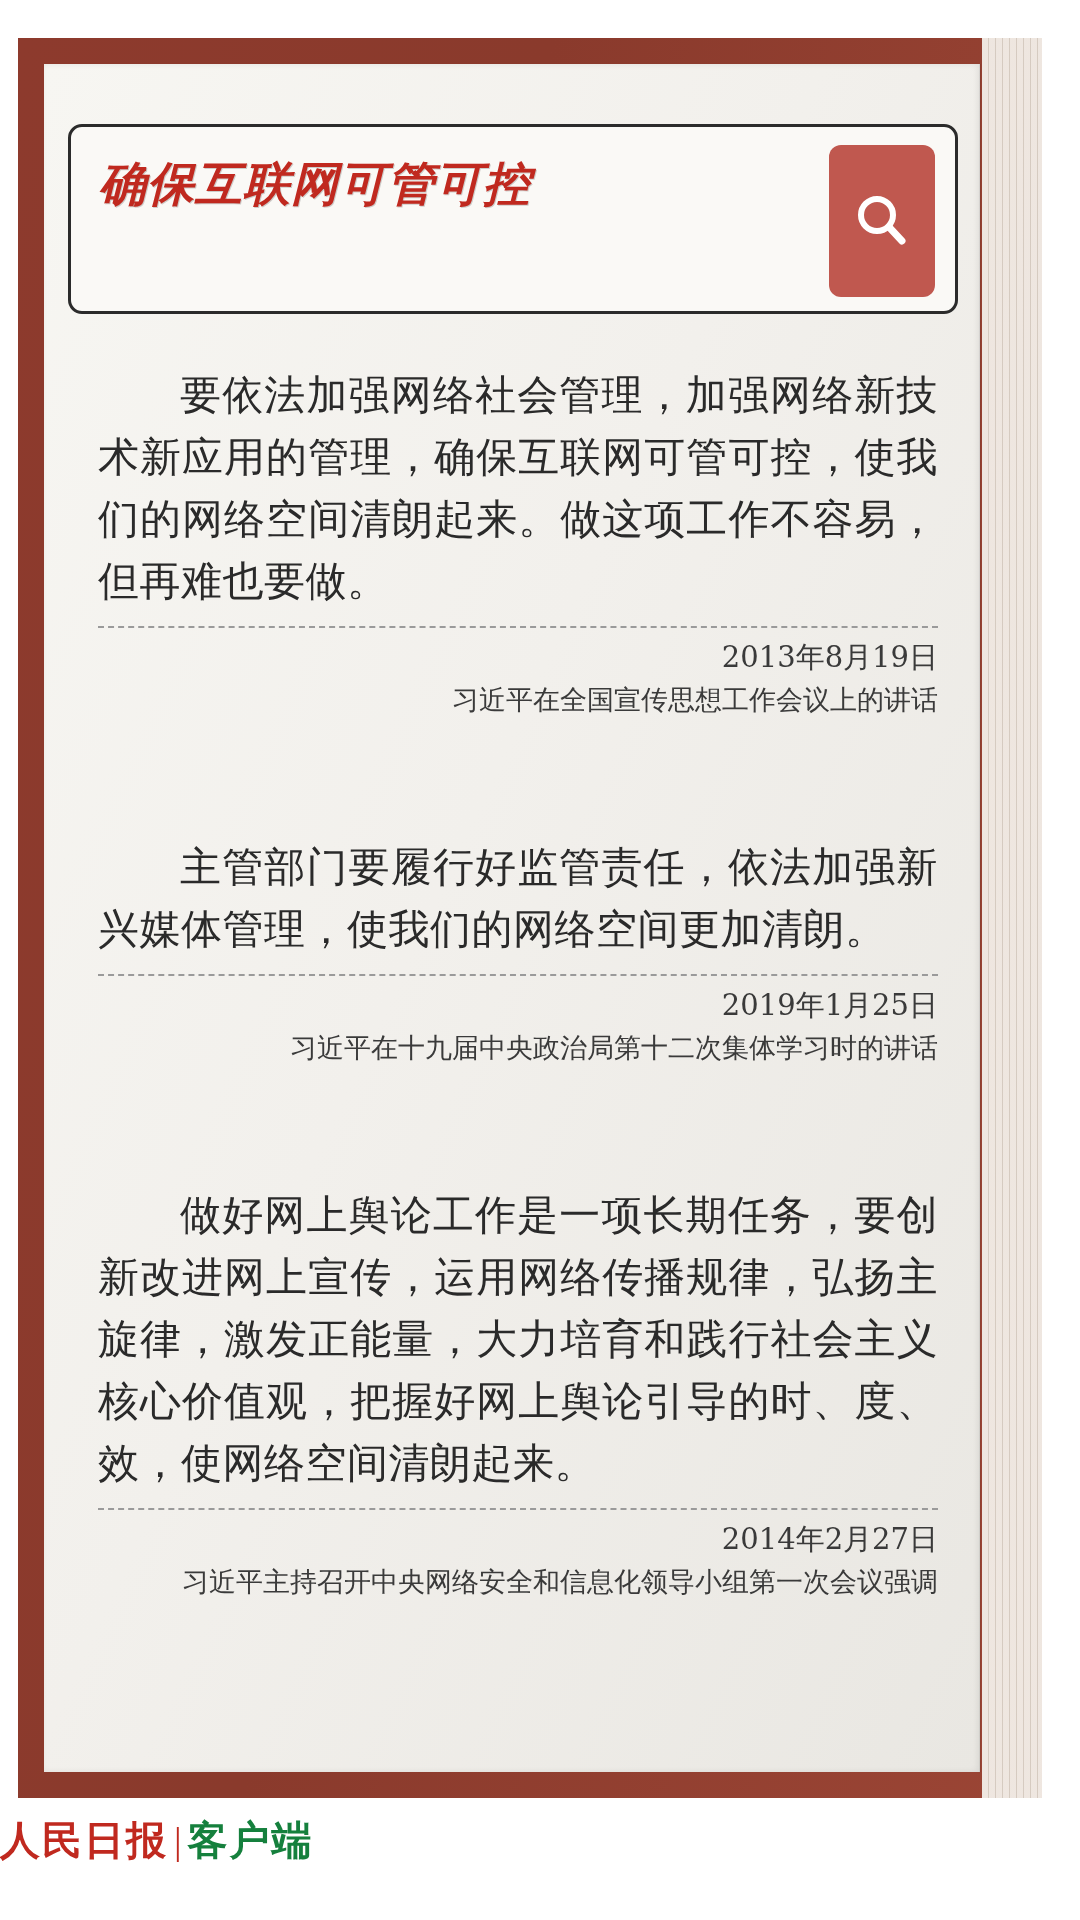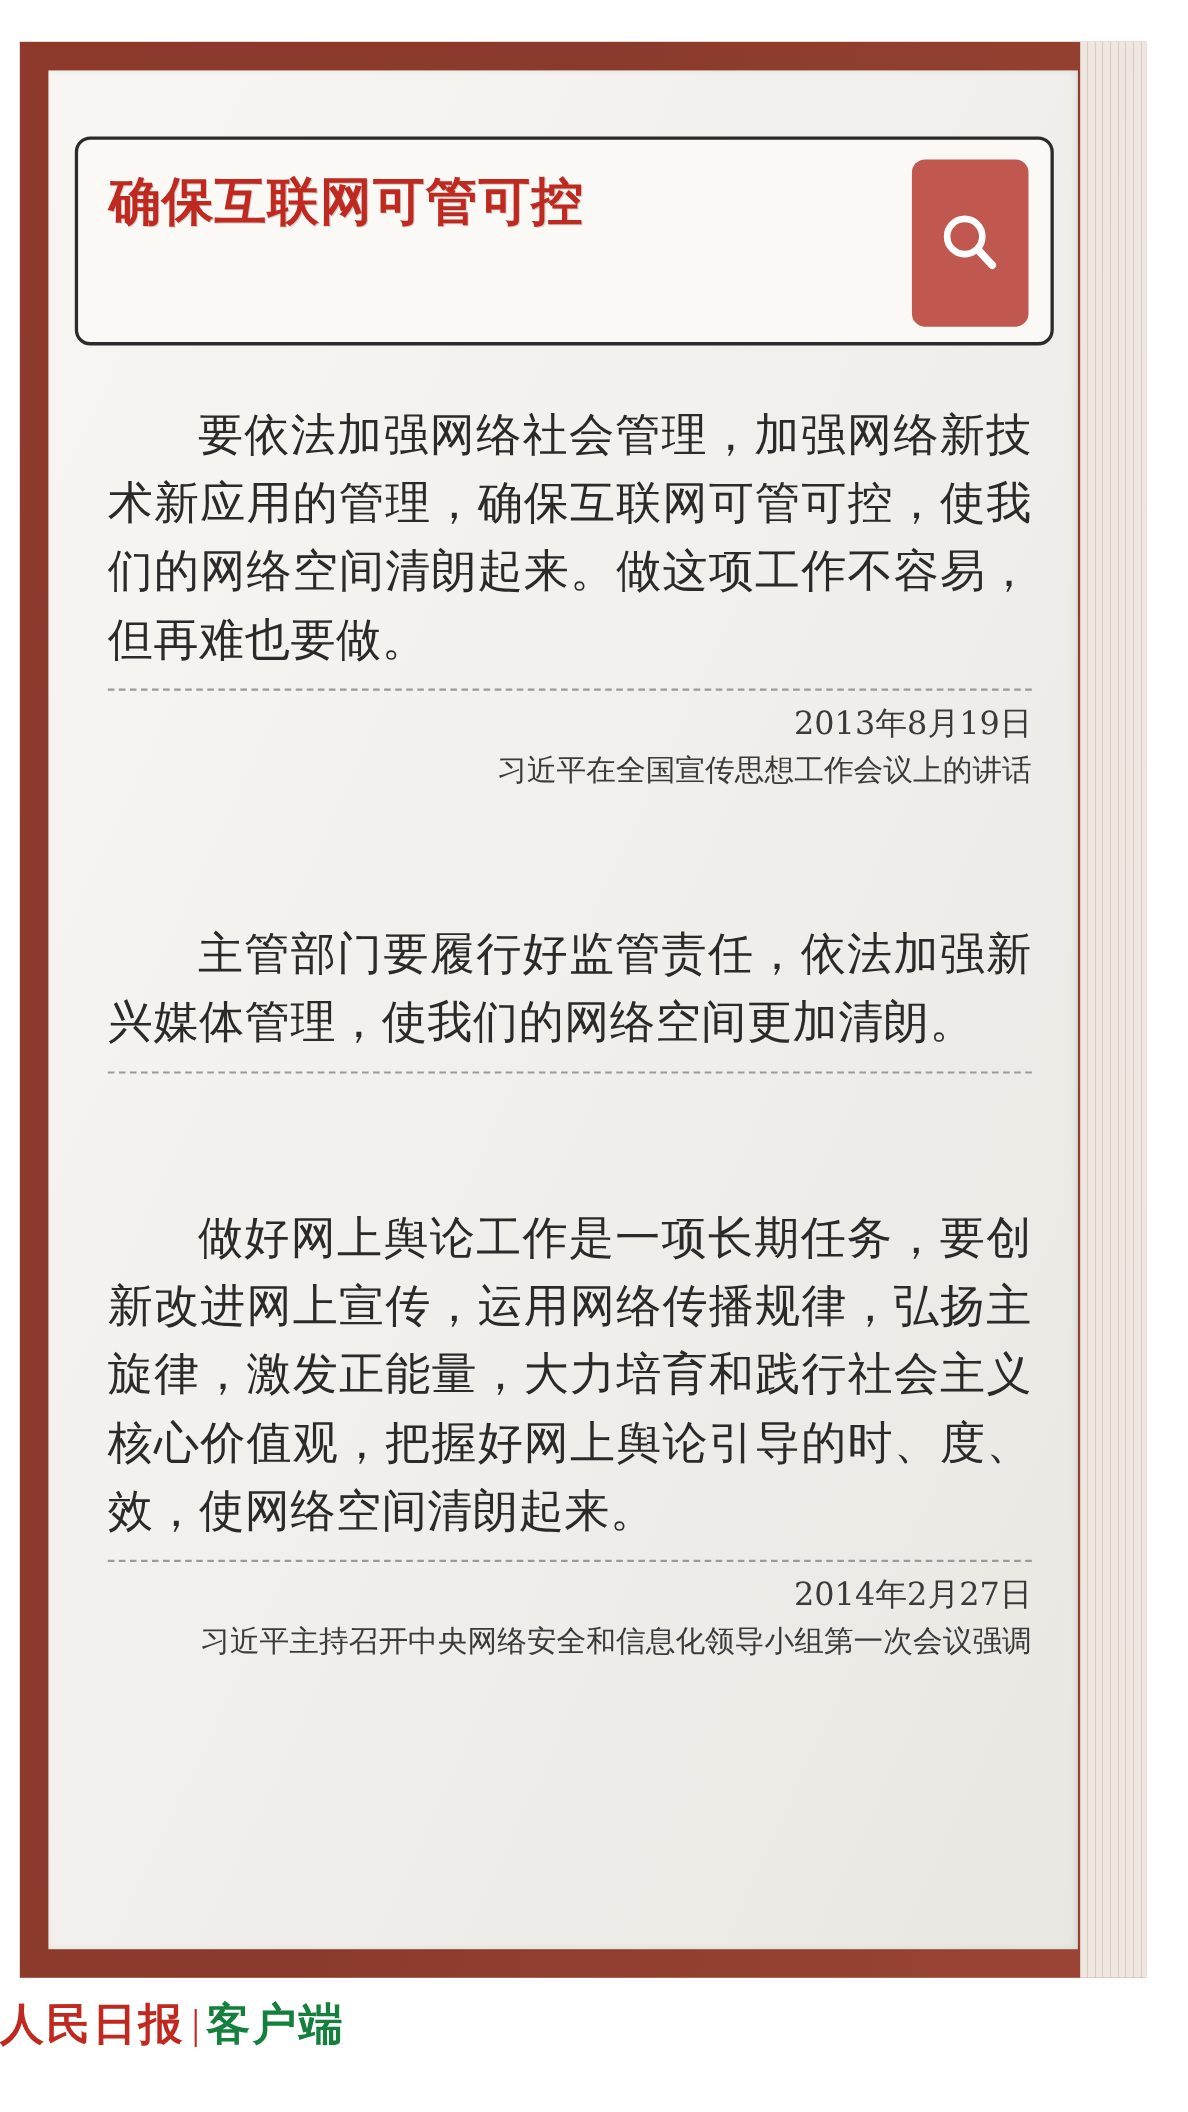--- a/index.html
+++ b/index.html
@@ -87,20 +87,21 @@
     left: 28px;
     top: 26px;
     width: 640px;
     color: #c0291f;
     font-family: "DejaVu Sans", "Liberation Sans", sans-serif;
     font-weight: bold;
     font-size: 47px;
     line-height: 62px;
     letter-spacing: 1px;
     text-shadow: 1px 1px 0 rgba(0,0,0,0.18);
+    font-style: italic;
   }
   .title-line { display: block; white-space: nowrap; }
   .title-line.second { padding-left: 18px; }
 
   .search-btn {
     position: absolute;
     right: 20px;
     top: 18px;
     width: 106px;
     height: 152px;
@@ -218,20 +219,22 @@
         <div class="quote q1">
           <div class="quote-text">要依法加强网络社会管理，加强网络新技术新应用的管理，确保互联网可管可控，使我们的网络空间清朗起来。做这项工作不容易，但再难也要做。</div>
           <div class="divider"></div>
           <div class="quote-date">2013年8月19日</div>
           <div class="quote-source">习近平在全国宣传思想工作会议上的讲话</div>
         </div>
 
         <div class="quote q2">
           <div class="quote-text">主管部门要履行好监管责任，依法加强新兴媒体管理，使我们的网络空间更加清朗。</div>
           <div class="divider"></div>
+          <div class="quote-date">2019年1月25日</div>
+          <div class="quote-source">习近平在十九届中央政治局第十二次集体学习时的讲话</div>
         </div>
 
         <div class="quote q3">
           <div class="quote-text">做好网上舆论工作是一项长期任务，要创新改进网上宣传，运用网络传播规律，弘扬主旋律，激发正能量，大力培育和践行社会主义核心价值观，把握好网上舆论引导的时、度、效，使网络空间清朗起来。</div>
           <div class="divider"></div>
           <div class="quote-date">2014年2月27日</div>
           <div class="quote-source">习近平主持召开中央网络安全和信息化领导小组第一次会议强调</div>
         </div>
 
       </div>

